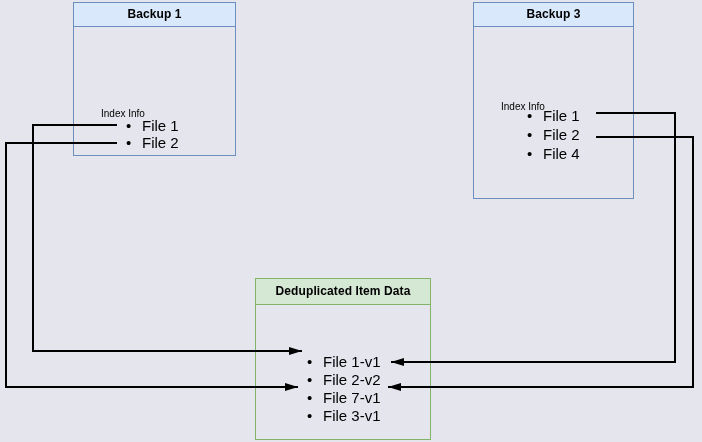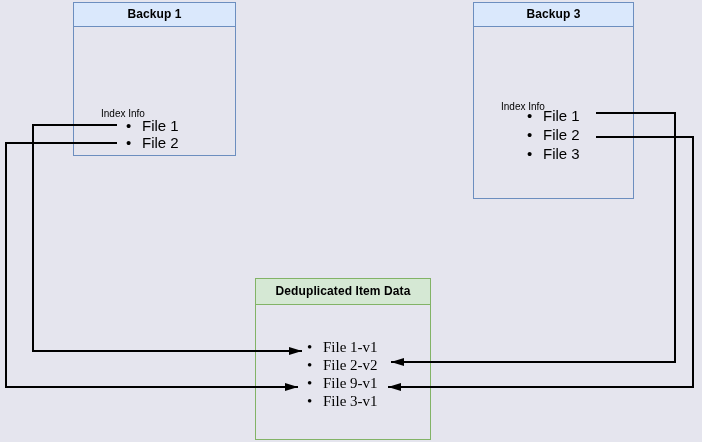--- a/index.html
+++ b/index.html
@@ -76,21 +76,21 @@
     padding-left:15px;
     white-space:nowrap;
   }
   ul.file-list li::before{
     content:"\2022";
     position:absolute;
     left:-1px;
   }
   #backup1 ul.file-list{left:53px;top:114px;line-height:17px;}
   #backup2 ul.file-list{left:54px;top:103px;line-height:19px;}
-  #dedup ul.file-list{left:52px;top:59px;line-height:18px;font-family:Liberation Serif, serif;}
+  #dedup ul.file-list{left:52px;top:74px;line-height:18px;}
 </style>
 </head>
 <body>
 
 <div class="canvas">
 
   <svg class="connector-layer" width="702" height="442" viewBox="0 0 702 442" xmlns="http://www.w3.org/2000/svg">
     <defs>
       <marker id="arrow" markerUnits="userSpaceOnUse" markerWidth="14" markerHeight="10" refX="13" refY="5" orient="auto">
         <path d="M0,1 L13,5 L0,9 Z" fill="#000000" stroke="none"></path>
@@ -110,27 +110,27 @@
       <li>File 2</li>
     </ul>
   </div>
 
   <div class="box backup" id="backup2">
     <div class="box-header">Backup 3</div>
     <div class="section-label">Index Info</div>
     <ul class="file-list">
       <li>File 1</li>
       <li>File 2</li>
-      <li>File 3</li>
+      <li>File 4</li>
     </ul>
   </div>
 
   <div class="box" id="dedup">
     <div class="box-header">Deduplicated Item Data</div>
     <ul class="file-list">
       <li>File 1-v1</li>
       <li>File 2-v2</li>
-      <li>File 9-v1</li>
+      <li>File 7-v1</li>
       <li>File 3-v1</li>
     </ul>
   </div>
 
 </div>
 
 </body></html>

